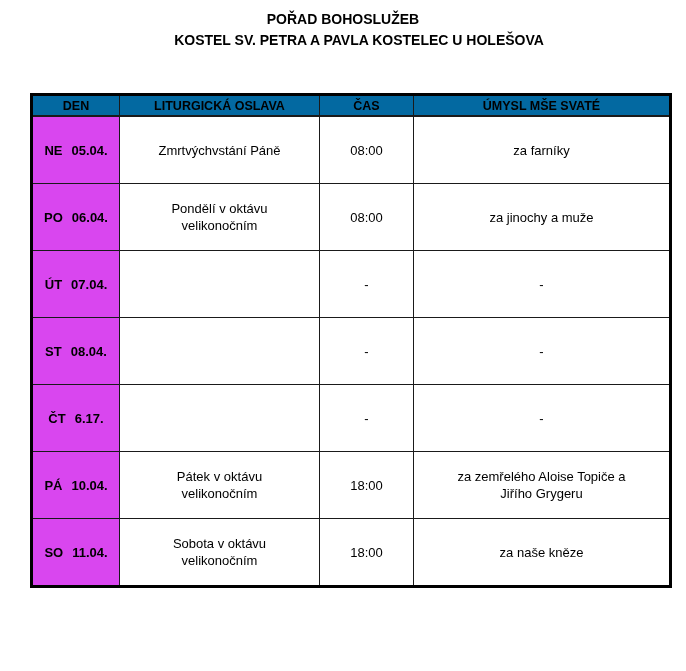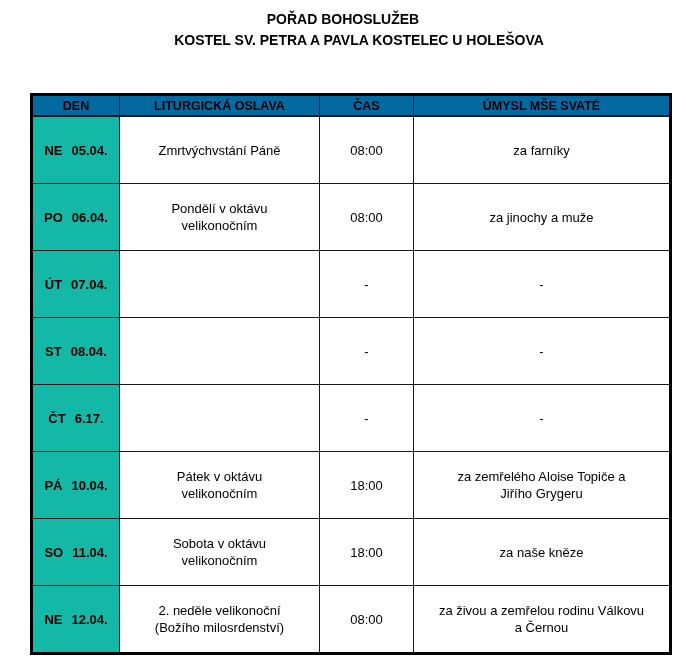--- a/index.html
+++ b/index.html
@@ -61,21 +61,21 @@
     border-bottom-width: 2px;
     padding: 0;
   }
   table.schedule td {
     font-size: 13px;
     height: 66px;
     text-align: center;
     padding: 0 2px;
   }
   td.cell-day {
-    background: #14b8a6;
+    background: #d946ef;
     font-weight: bold;
     text-align: left;
     padding-left: 5px;
     white-space: nowrap;
   }
   td.cell-day .day-abbr { display: inline-block; }
   td.cell-day .day-date { display: inline-block; margin-left: 9px; }
   td.cell-celebration,
   td.cell-intention {
     white-space: pre-line;
@@ -146,22 +146,14 @@
         <td class="cell-intention">za zemřelého Aloise Topiče a
 Jiřího Grygeru</td>
       </tr>
       <tr>
         <td class="cell-day"><span class="day-abbr">SO</span><span class="day-date">11.04.</span></td>
         <td class="cell-celebration">Sobota v oktávu
 velikonočním</td>
         <td class="cell-time">18:00</td>
         <td class="cell-intention">za naše kněze</td>
       </tr>
-      <tr>
-        <td class="cell-day"><span class="day-abbr">NE</span><span class="day-date">12.04.</span></td>
-        <td class="cell-celebration">2. neděle velikonoční
-(Božího milosrdenství)</td>
-        <td class="cell-time">08:00</td>
-        <td class="cell-intention">za živou a zemřelou rodinu Válkovu
-a Černou</td>
-      </tr>
     </tbody>
 </table>
 
 </body></html>

